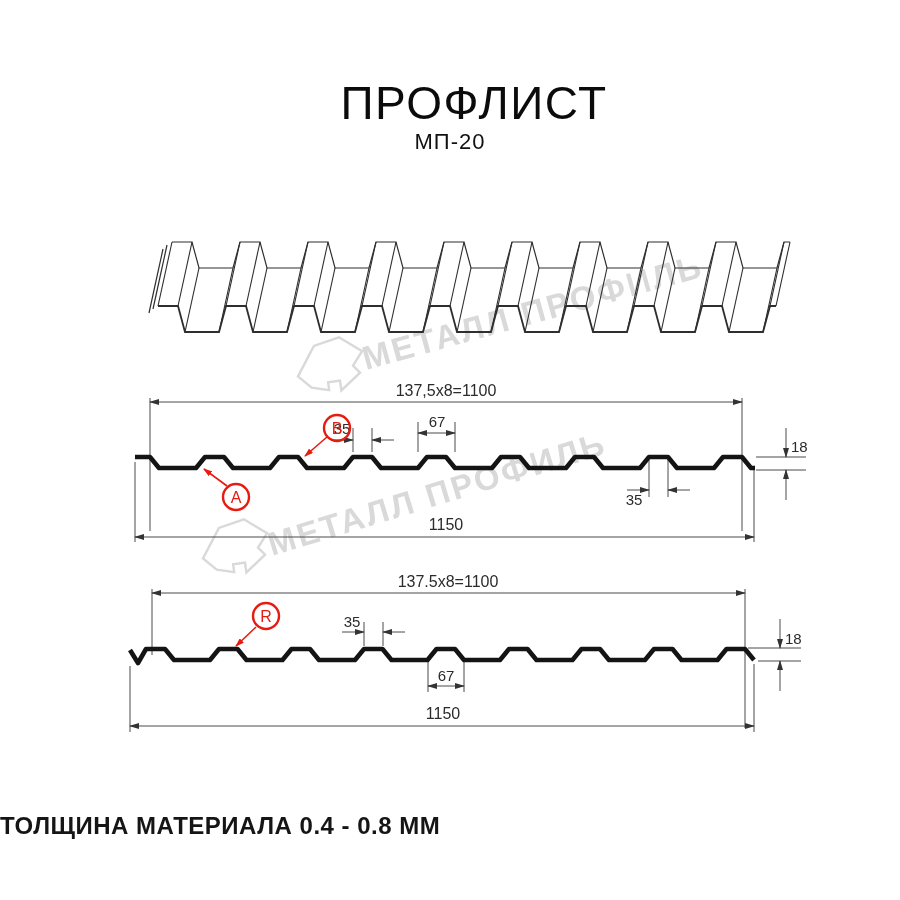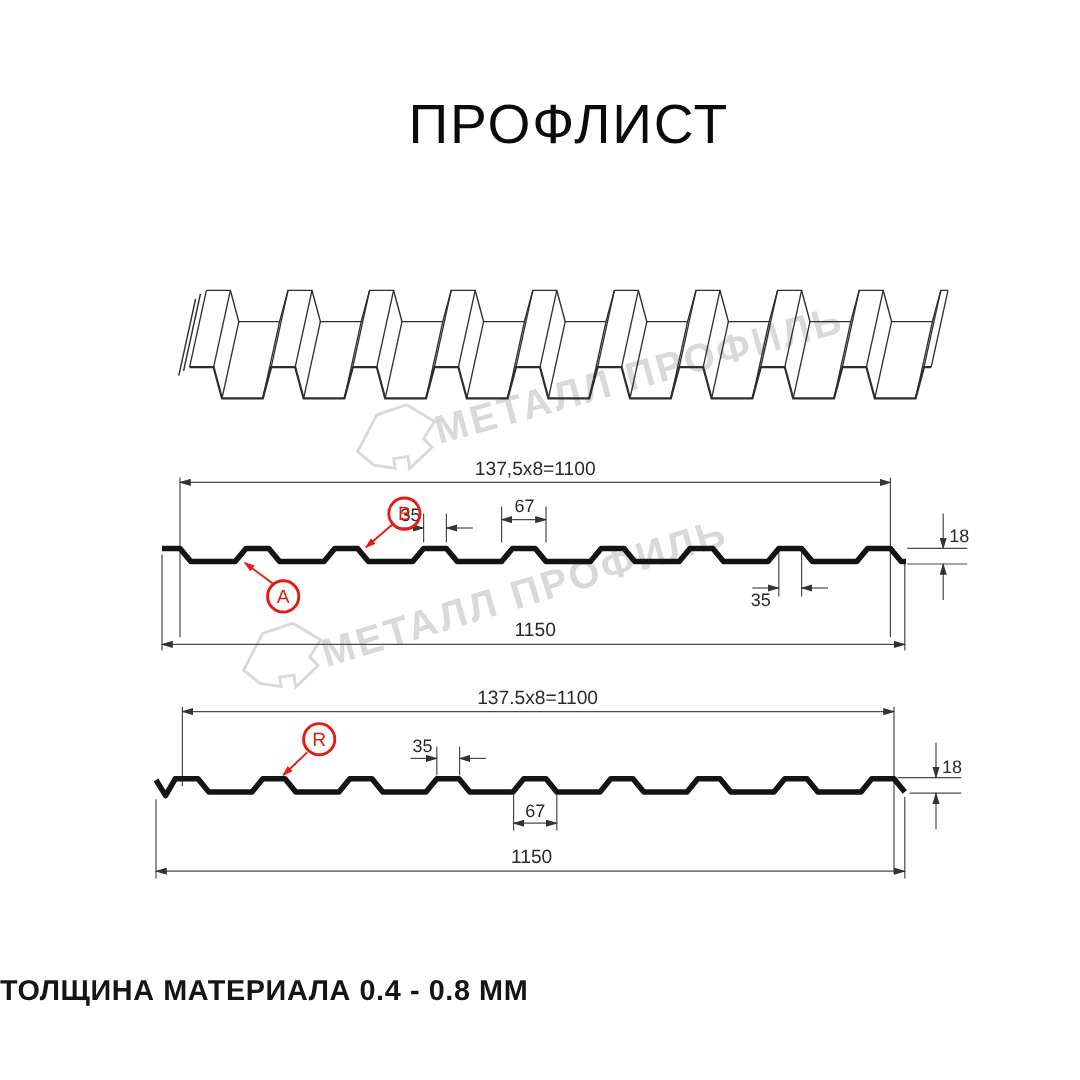--- a/index.html
+++ b/index.html
@@ -22,20 +22,21 @@
   .wmtxt{font:700 33px "Liberation Sans",sans-serif;fill:#d9d9d9;letter-spacing:2.5px;}
   .wmlogo{stroke:#d9d9d9;stroke-width:2.4;fill:none;stroke-linejoin:miter;}
   .sheet{stroke:#2e2e2e;fill:none;}
 </style>
 </head>
 <body>
 
 <div id="canvas">
 
   <div class="title">ПРОФЛИСТ</div>
+  <div class="subtitle">МП-20</div>
 
   <svg width="900" height="900" viewBox="0 0 900 900">
     <defs>
       <marker id="arr" viewBox="0 0 10 6" refX="9" refY="3" markerWidth="10" markerHeight="6" orient="auto-start-reverse" markerUnits="userSpaceOnUse">
         <path d="M0,0 L10,3 L0,6 Z" fill="#333"></path>
       </marker>
       <marker id="arrRed" viewBox="0 0 9 6" refX="8" refY="3" markerWidth="9" markerHeight="6" orient="auto" markerUnits="userSpaceOnUse">
         <path d="M0,0 L9,3 L0,6 Z" fill="#e81b11"></path>
       </marker>
     </defs>

